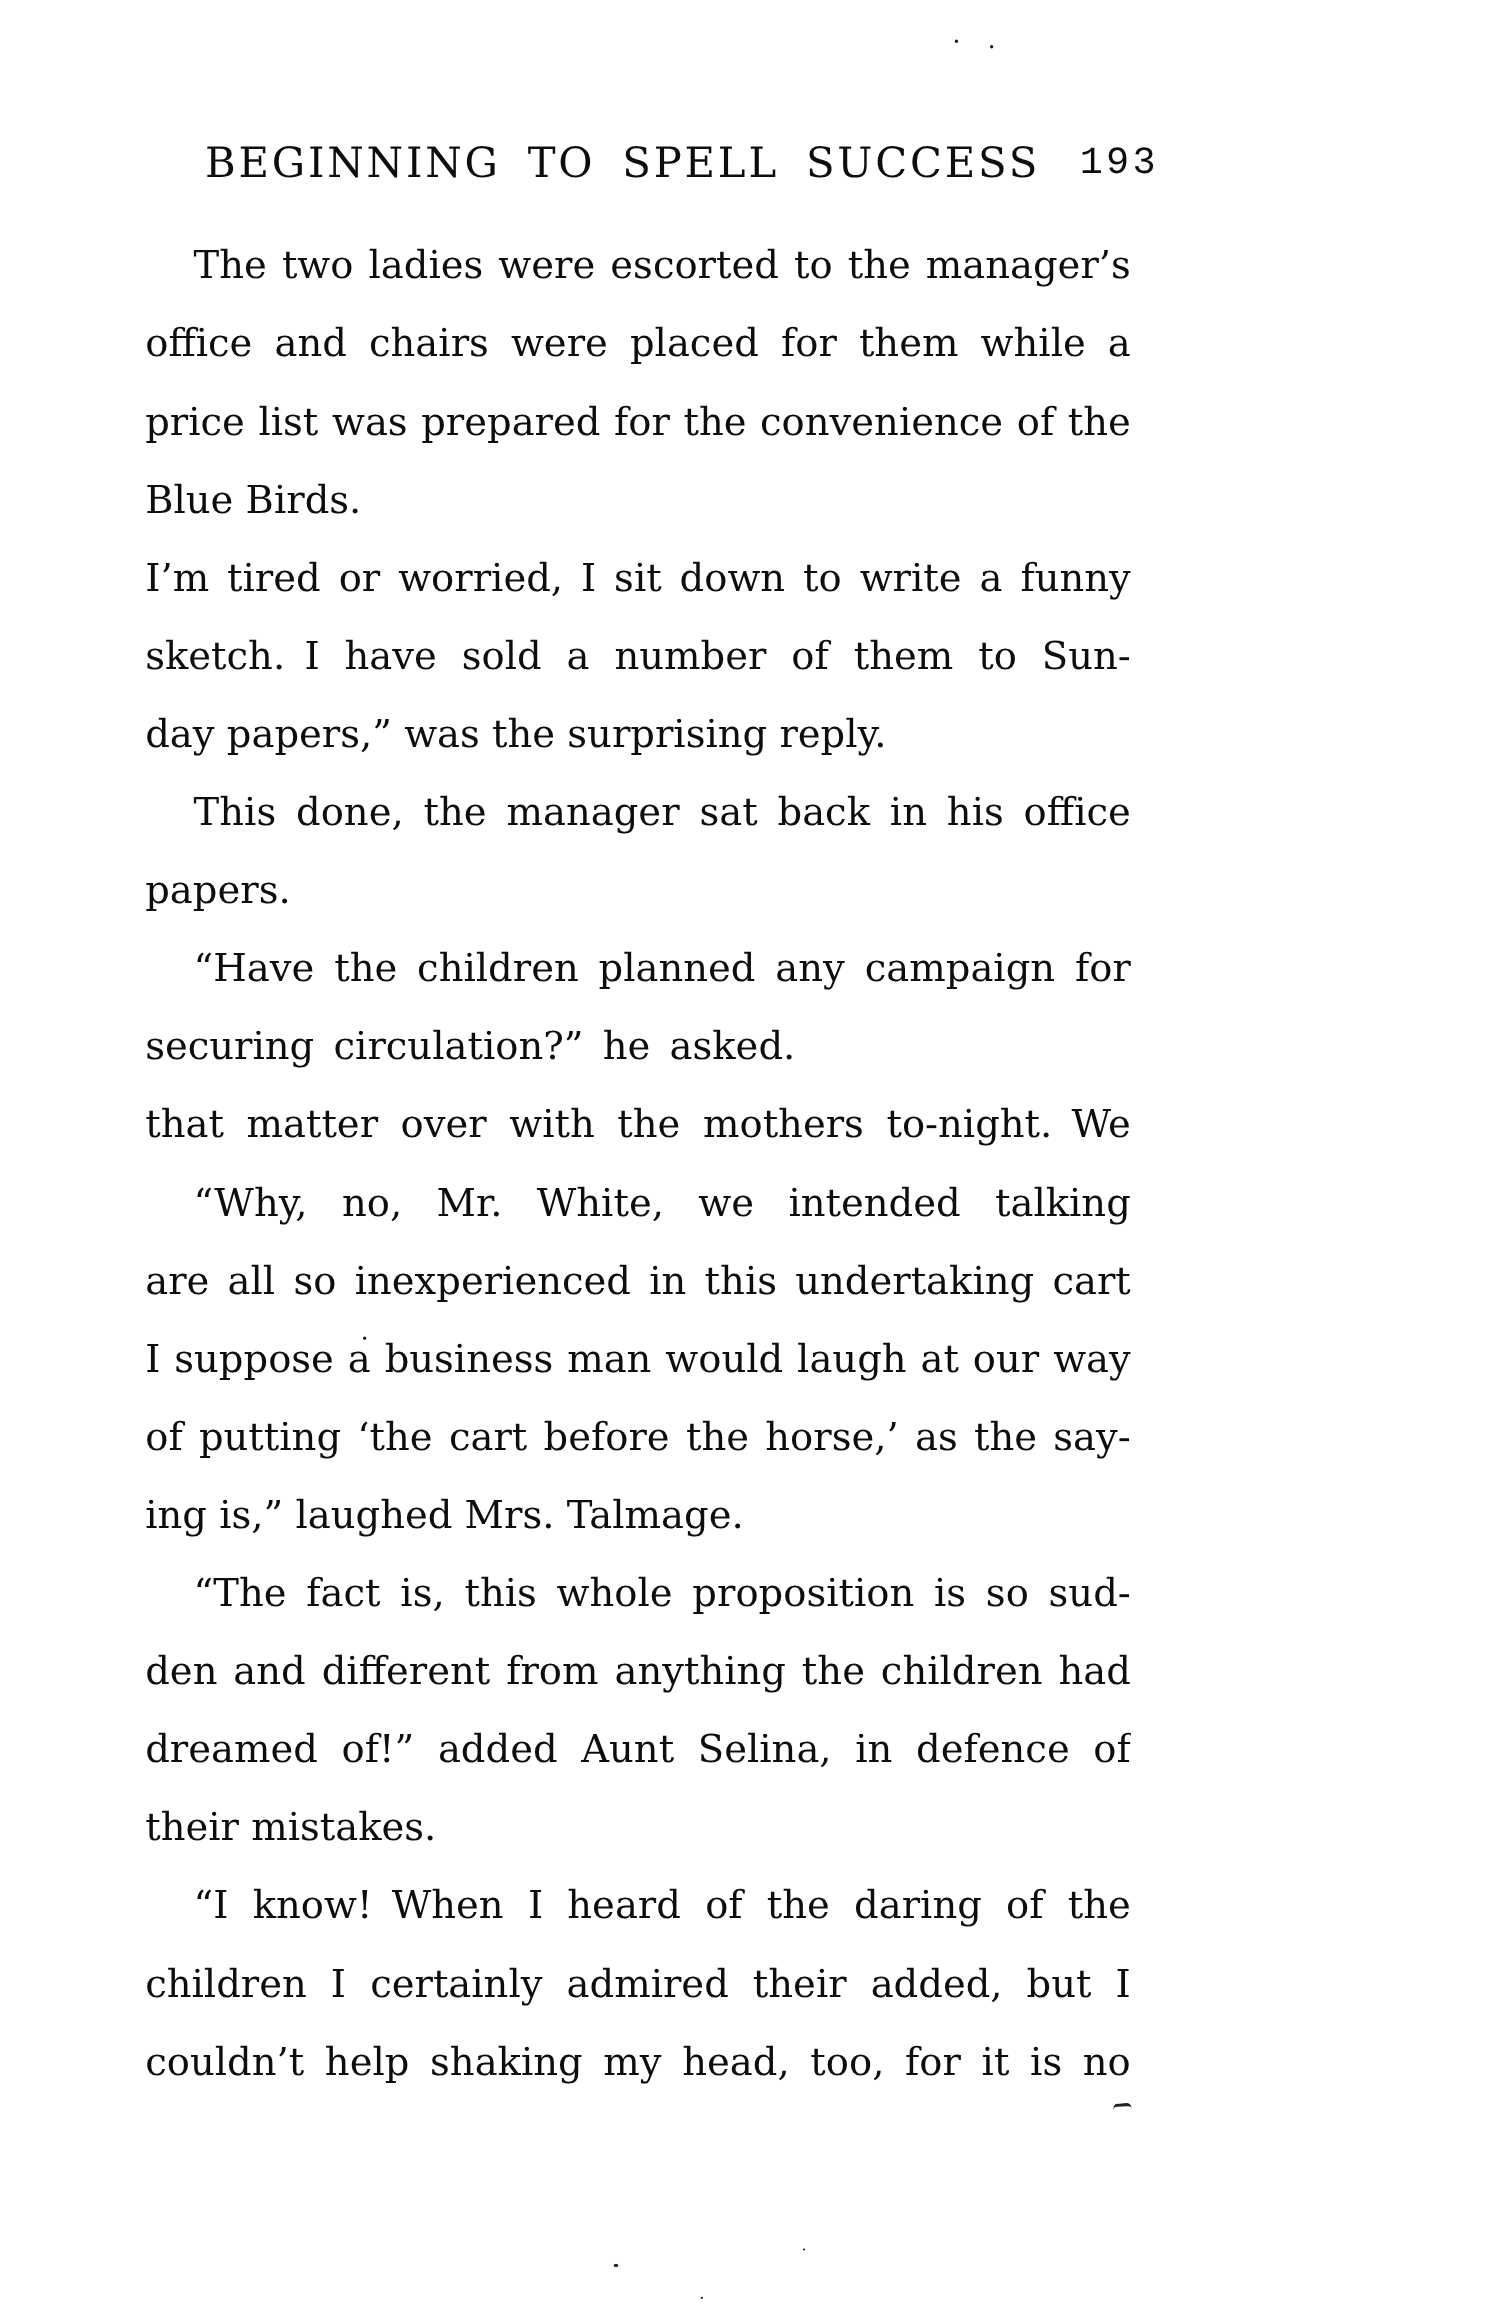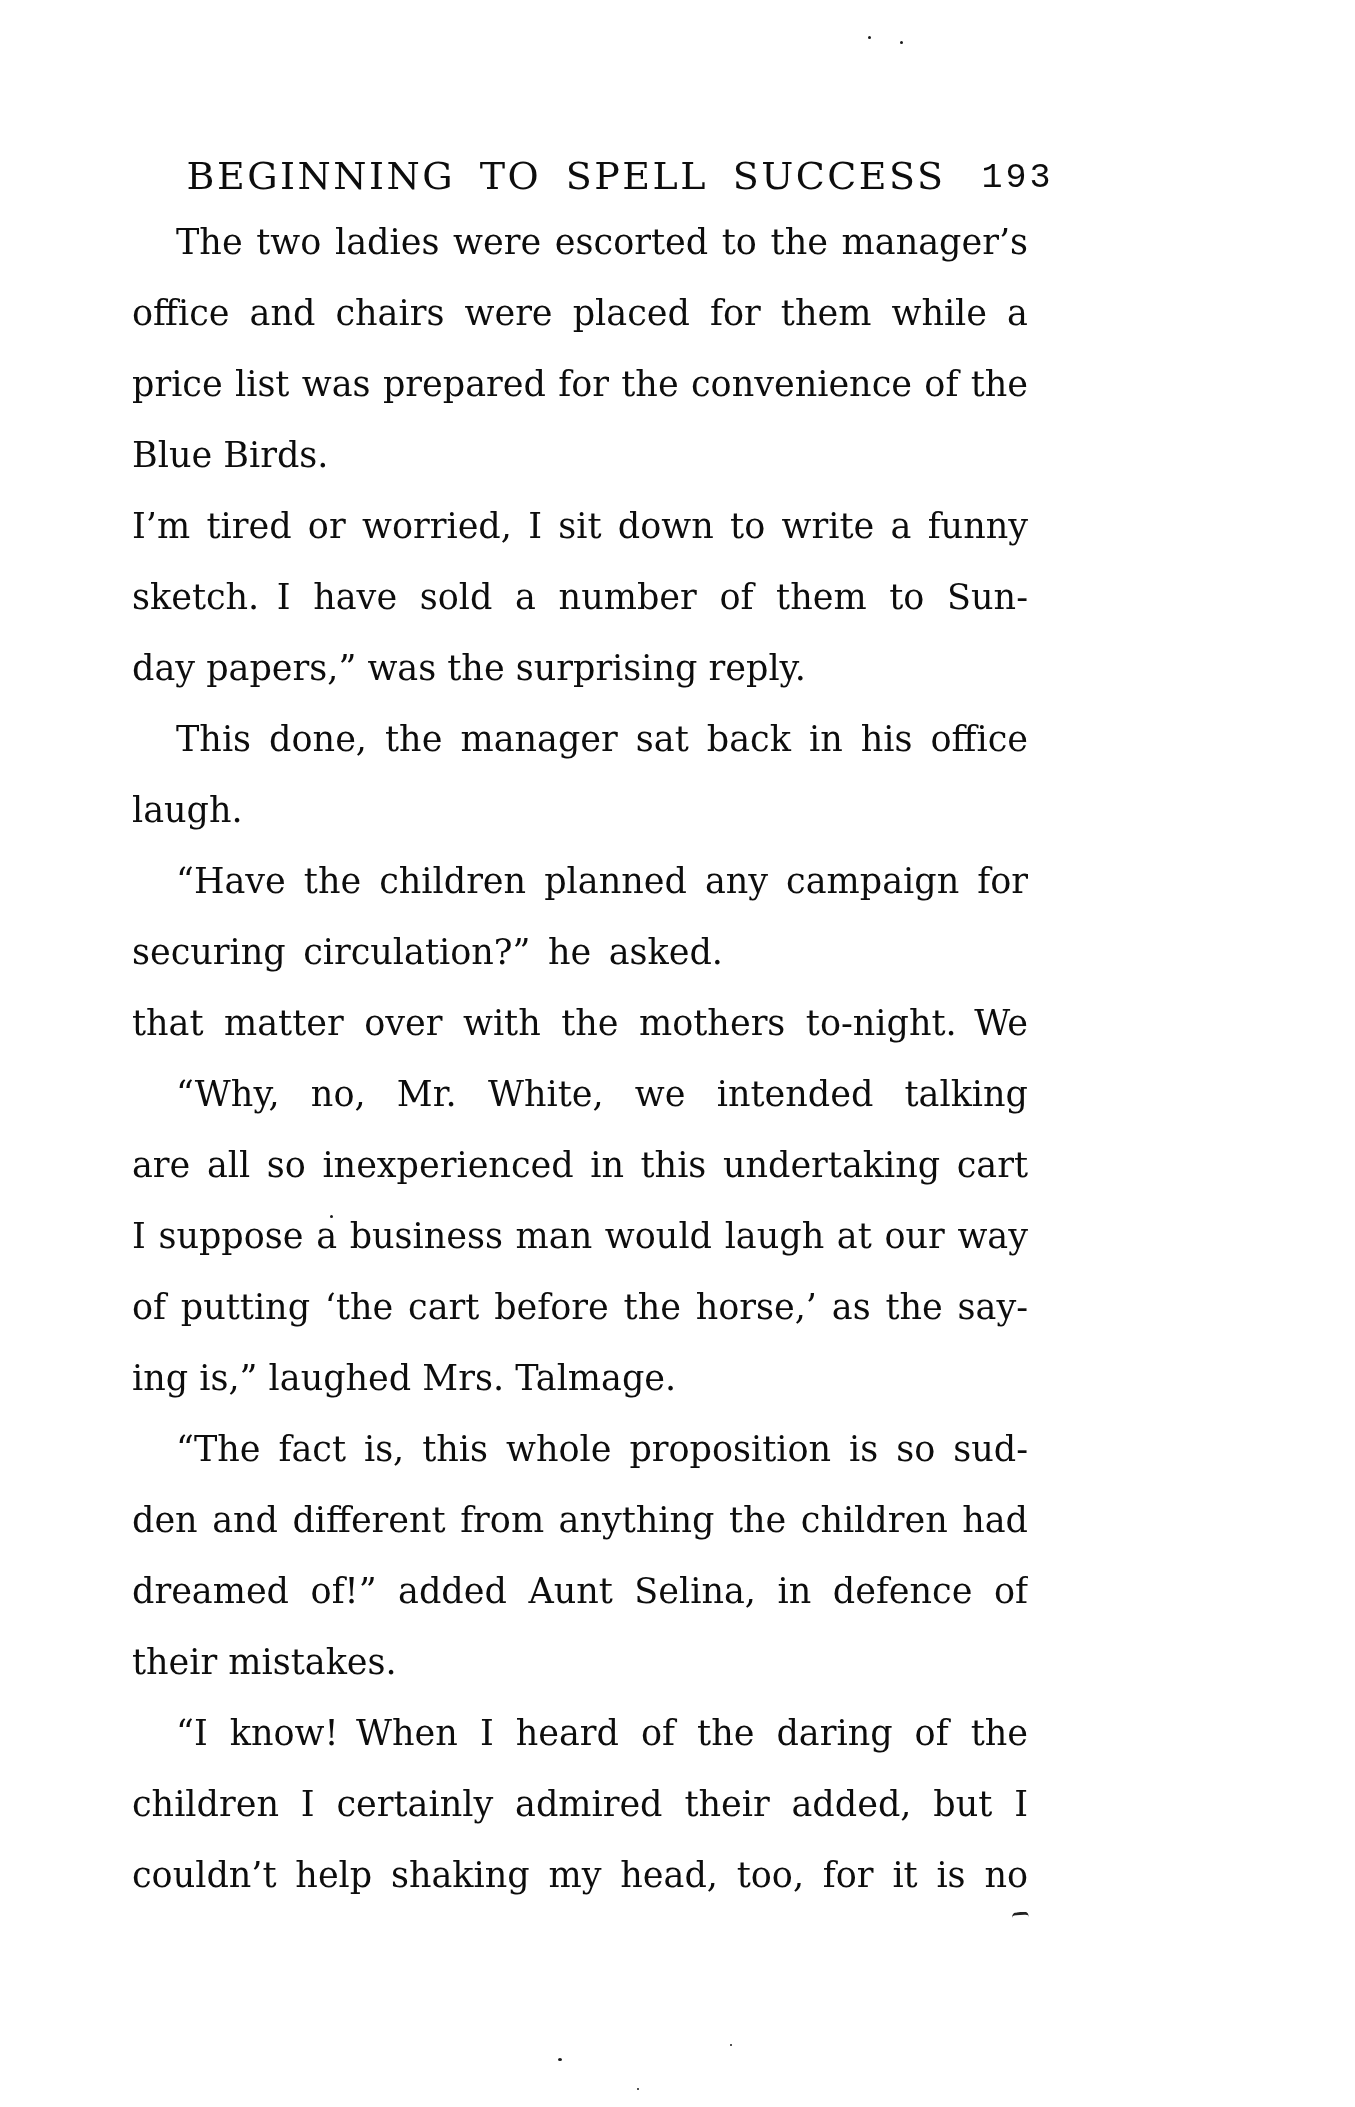--- a/index.html
+++ b/index.html
@@ -16,27 +16,26 @@
     color: #0d0d0d;
     overflow: hidden;
   }
   .running-head {
     position: absolute;
     top: 126px;
     left: 132px;
     width: 896px;
     display: flex;
     justify-content: center;
-    align-items: flex-end;
+    align-items: center;
     transform: translateX(40px);
     font-size: 38px;
     letter-spacing: 2.5px;
     word-spacing: 10px;
     white-space: nowrap;
-    margin-top: 28px;
   }
   .page-number {
     margin-left: 36px;
     font-size: 35px;
     letter-spacing: 3px;
     font-family: Liberation Mono, monospace;
   }
   .body-block {
     position: absolute;
     top: 207px;
@@ -89,21 +88,21 @@
     </div>
 
     <div class="para">
       <div class="line">I’m tired or worried, I sit down to write a funny</div>
       <div class="line">sketch. I have sold a number of them to Sun-</div>
       <div class="line last">day papers,” was the surprising reply.</div>
     </div>
 
     <div class="para">
       <div class="line indent">This done, the manager sat back in his office</div>
-      <div class="line last">laugh.</div>
+      <div class="line last">papers.</div>
     </div>
 
     <div class="para">
       <div class="line indent">“Have the children planned any campaign for</div>
       <div class="line last">securing circulation?” he asked.</div>
     </div>
 
     <div class="para">
       <div class="line">that matter over with the mothers to-night. We</div>
       <div class="line indent">“Why, no, Mr. White, we intended talking</div>

